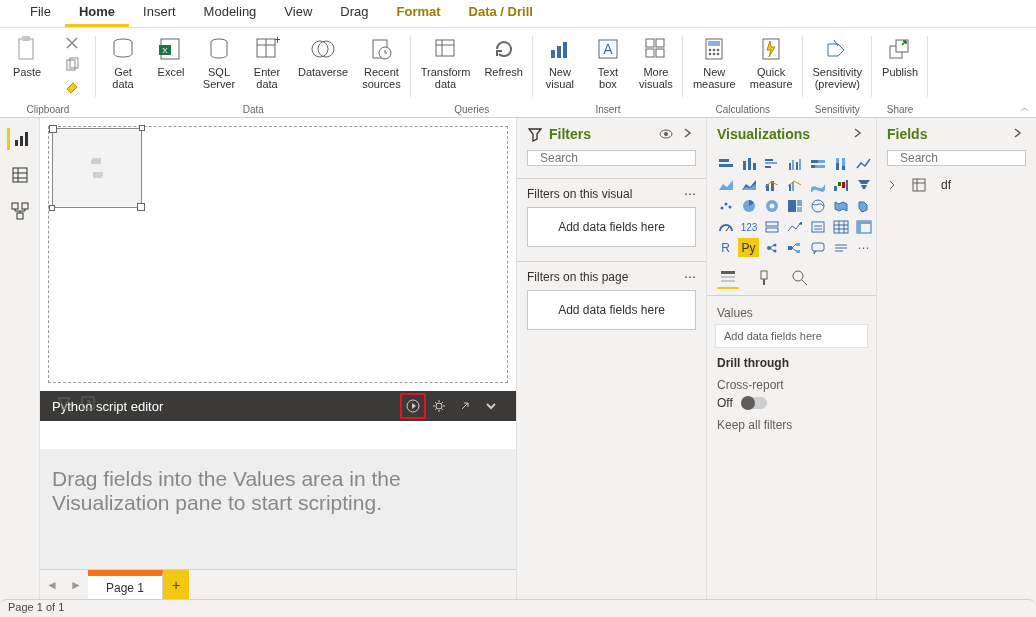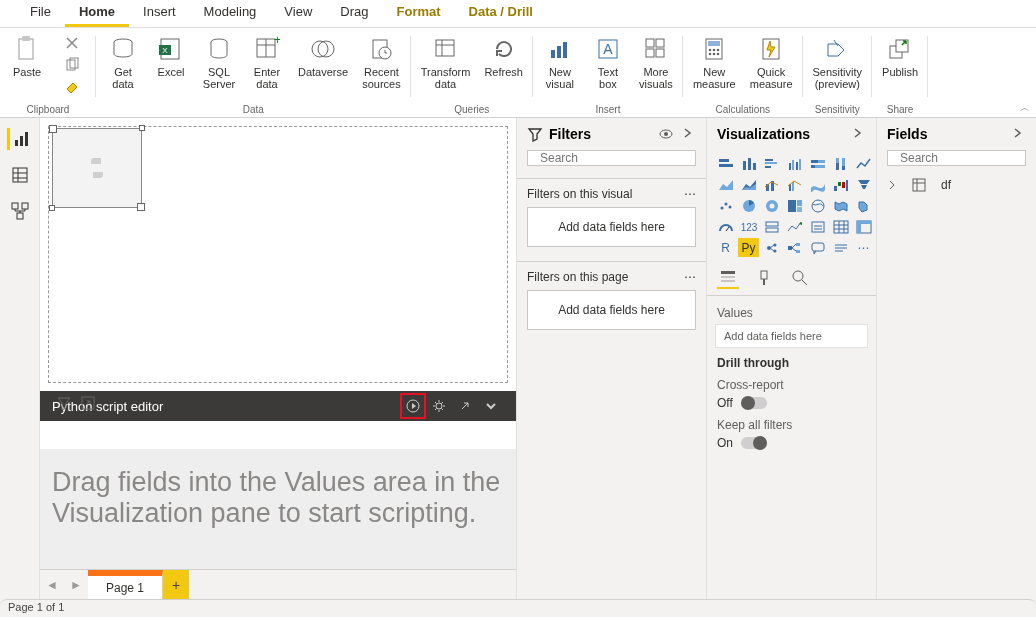--- a/index.html
+++ b/index.html
@@ -42,36 +42,36 @@
 .viz-handles{position:absolute; top:-4px; right:-4px; width:6px;height:6px;border:1px solid #666;background:#fff;}
 .viz-handles2{position:absolute; bottom:-4px; left:-4px; width:6px;height:6px;border:1px solid #666;background:#fff;}
 .viz-mini-toolbar{display:flex; gap:8px; padding:4px; justify-content:flex-start; position:absolute; bottom:-24px; left:12px;}
 .viz-mini-toolbar span{width:16px;height:16px;cursor:pointer;}
 
 
 .script-header { background: #3b3a39; color: #fff; height: 30px; display: flex; align-items: center; padding: 0 12px; font-size: 13px; }
 .script-header .title{ flex:1;}
 .script-header .hbtn{ width: 26px; height:26px; display:flex;align-items:center;justify-content:center;cursor:pointer;color:#ccc;}
 .script-header .hbtn.highlight{ border:2px solid #e81123; }
-.script-body { background: #eee; color: #8a8886; font-size: 27px; padding: 18px 12px; height: 120px; margin-top: 28px;}
+.script-body { background: #eee; color: #8a8886; font-size: 21px; padding: 18px 12px; height: 120px; margin-top: 28px;}
 
 
 .pagetabs { display:flex; align-items:center; height:30px; background:#f3f2f1; border-top:1px solid #d0d0d0;}
 .nav-l, .nav-r{width:24px;text-align:center;color:#999;cursor:pointer;}
 .pagetab{ padding:5px 18px; background:#fff; border-top:6px solid #f97316; border-right:1px solid #d0d0d0; font-size:12px;}
 .addpage{ width:26px; height:100%; background:#f2c811; display:flex;align-items:center;justify-content:center;font-size:14px;color:#444;cursor:pointer;}
 
 .status{ height:18px; font-size:11px; padding:1px 8px; color:#444; border-top:1px solid #d0d0d0; background:#f3f2f1;border-radius:7px;}
 
 
 .pane { background:#f3f2f1; border-left:1px solid #e1e1e1; display:flex; flex-direction:column; }
 .filters-pane{ width:190px; }
 .viz-pane{ width:170px; }
 .fields-pane{ width:160px; }
-.pane-head{ display:flex; align-items:center; padding:8px 10px; font-size:14px; font-weight:600; color:#000000;}
+.pane-head{ display:flex; align-items:center; padding:8px 10px; font-size:14px; font-weight:600; color:#4d7c0f;}
 .pane-head .gap{flex:1;}
 .pane-head .icon16{width:16px; height:16px; color:#605e5c; cursor:pointer; margin-left:6px;}
 .searchbox{ margin:0 10px 8px 10px; border:1px solid #c8c6c4; background:#fff; height:16px; display:flex; align-items:center; padding:0 6px; gap:6px; font-size:12px;}
 .searchbox input{ border:none; outline:none; flex:1; font-size:12px; background:transparent;}
 .fsection-label{ font-size:12px; color:#323130; padding:4px 10px 0 10px; display:flex;}
 .fsection-label .gap{flex:1;}
 .dropzone{ margin:6px 10px 10px 10px; background:#fff; border:1px solid #c8c6c4; text-align:center; padding:12px 4px; font-size:12px; color:#323130;}
 .sep{ border:none; height:1px; background:#d0d0d0; margin:4px 0;}
 
 
@@ -729,26 +729,20 @@
     <div class="field-well">Add data fields here</div>
     <div class="sublabel" style="font-weight:600;color:#323130">Drill through</div>
     <div class="sublabel">Cross-report</div>
     <div class="toggle-row">
         <span>Off</span>
         <div class="toggle off">
           <div class="knob"></div>
         </div>
       </div>
     <div class="sublabel">Keep all filters</div>
-    <div class="toggle-row">
-        <span>On</span>
-        <div class="toggle on">
-          <div class="knob"></div>
-        </div>
-      </div>
   </div>
 
   <div class="pane fields-pane">
     <div class="pane-head">
         <span>Fields</span>
         <span class="gap"></span>
         <span class="icon16">
           <svg width="14" height="14">
             <path d="M5 3l5 4-5 4" stroke="#605e5c" fill="none" stroke-width="1.5"></path>
           </svg>

